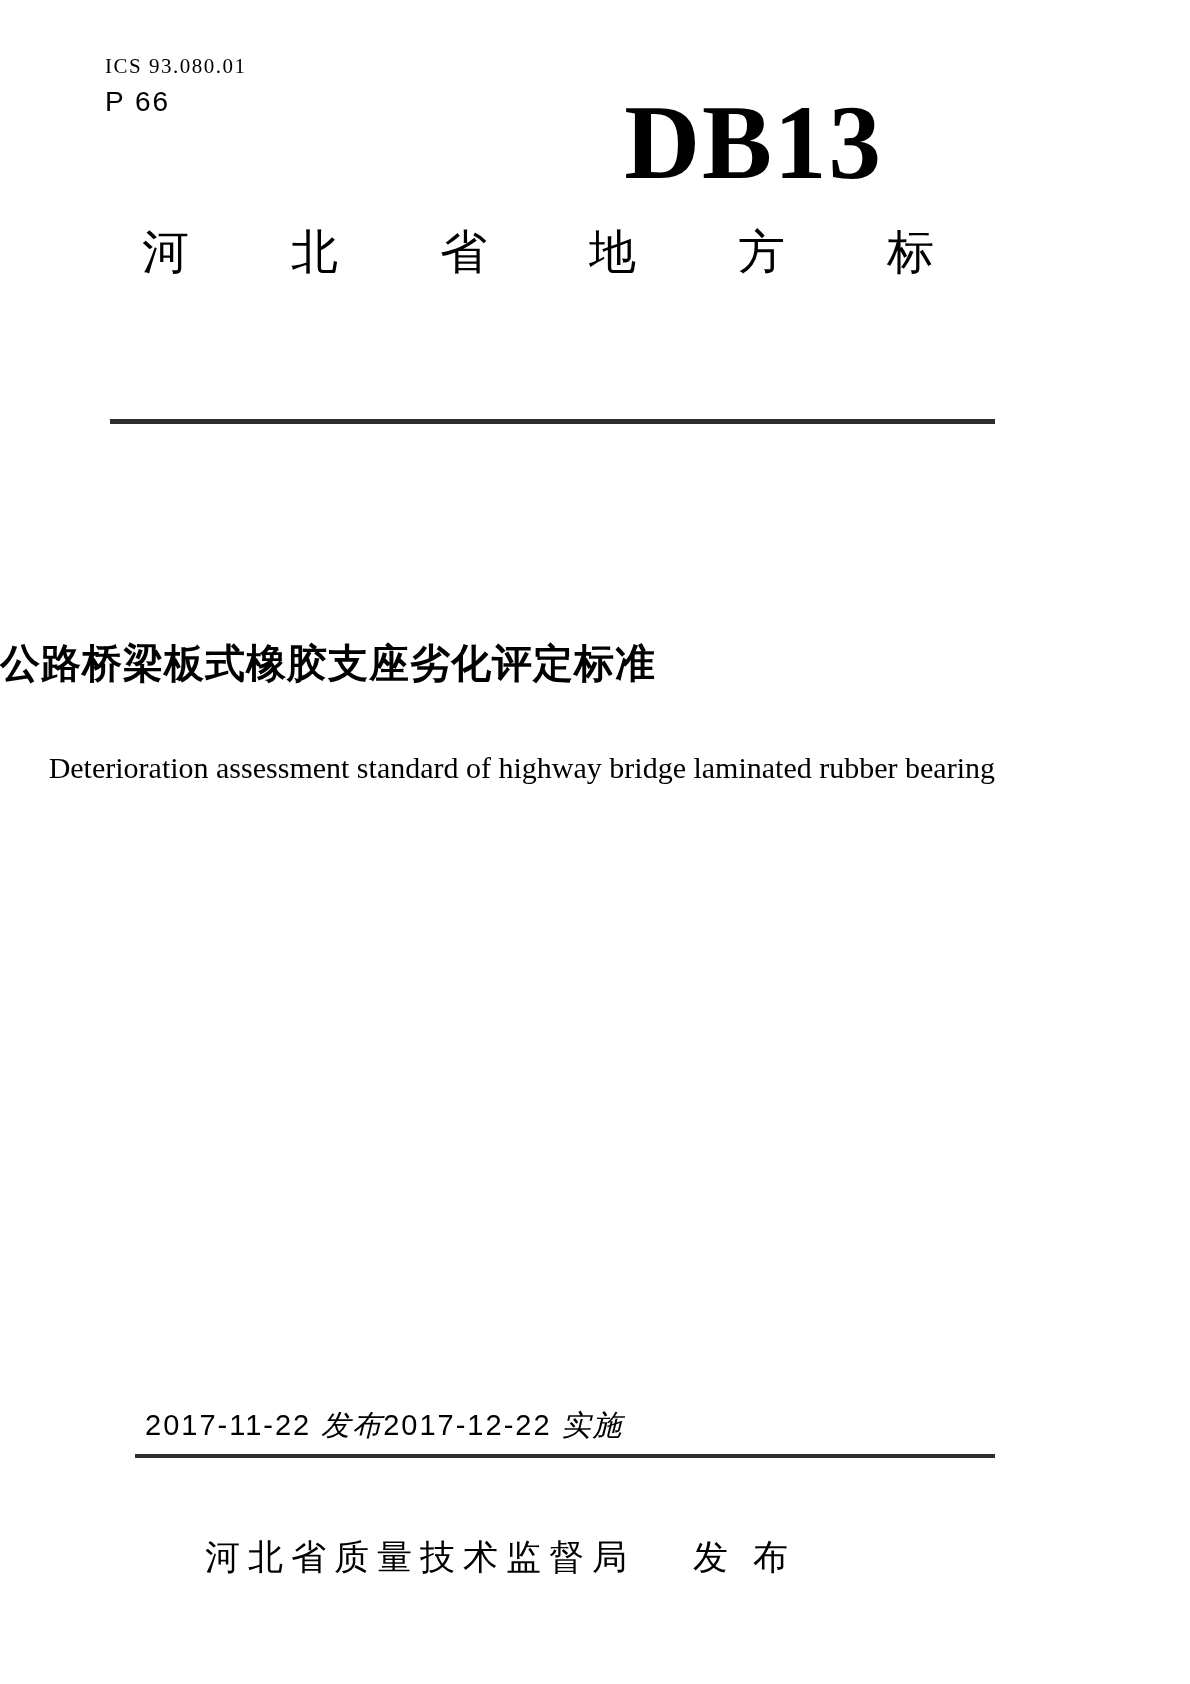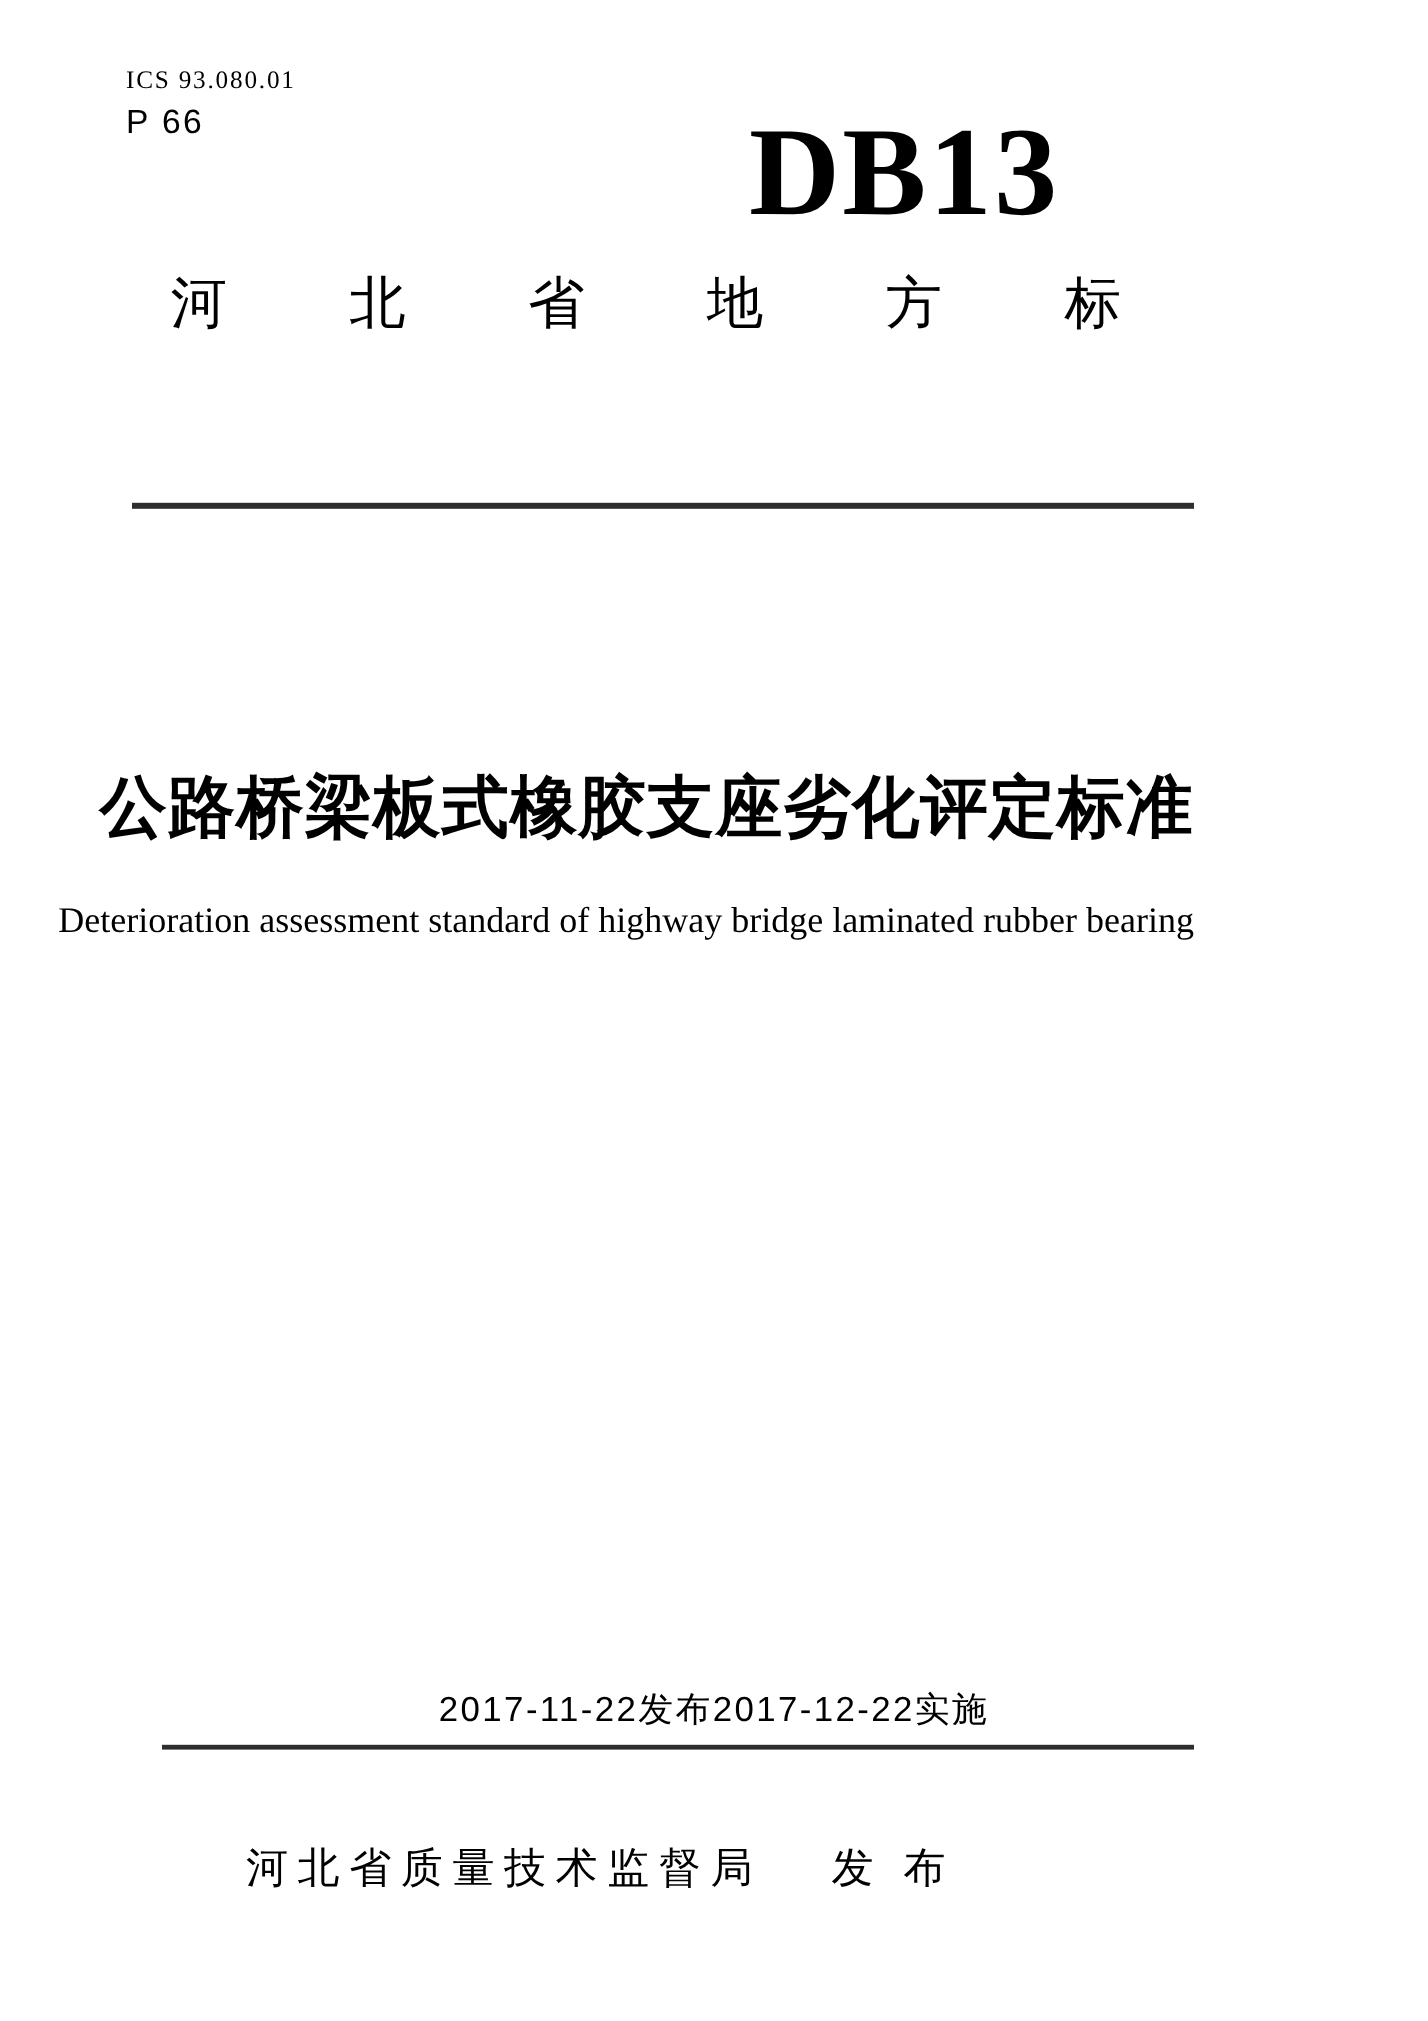--- a/index.html
+++ b/index.html
@@ -75,22 +75,22 @@
     width: 980px;
     height: 5px;
     background: #2e2e2e;
   }
 
   .main-title {
     position: absolute;
     left: 0;
     top: 638px;
     width: 100%;
-    text-align: right;
-    font-size: 56px;
+    text-align: left;
+    font-size: 40px;
     font-weight: bold;
     letter-spacing: 1px;
     line-height: 1.25;
   }
 
   .sub-title {
     position: absolute;
     left: 0;
     top: 748px;
     width: 100%;
@@ -99,27 +99,27 @@
     font-size: 30px;
     line-height: 1.3;
   }
 
   .dates-row {
     position: absolute;
     left: 145px;
     top: 1408px;
     width: 900px;
     display: flex;
-    justify-content: center;
+    justify-content: flex-start;
     font-size: 29px;
     line-height: 1.2;
   }
   .date-group { display: flex; align-items: baseline; }
   .date-value { letter-spacing: 2px; }
-  .date-label { letter-spacing: 2px; }
+  .date-label { margin-left: 10px; letter-spacing: 2px; font-style: italic; }
 
   .footer-rule {
     position: absolute;
     left: 135px;
     top: 1454px;
     width: 955px;
     height: 4px;
     background: #2e2e2e;
   }
 

